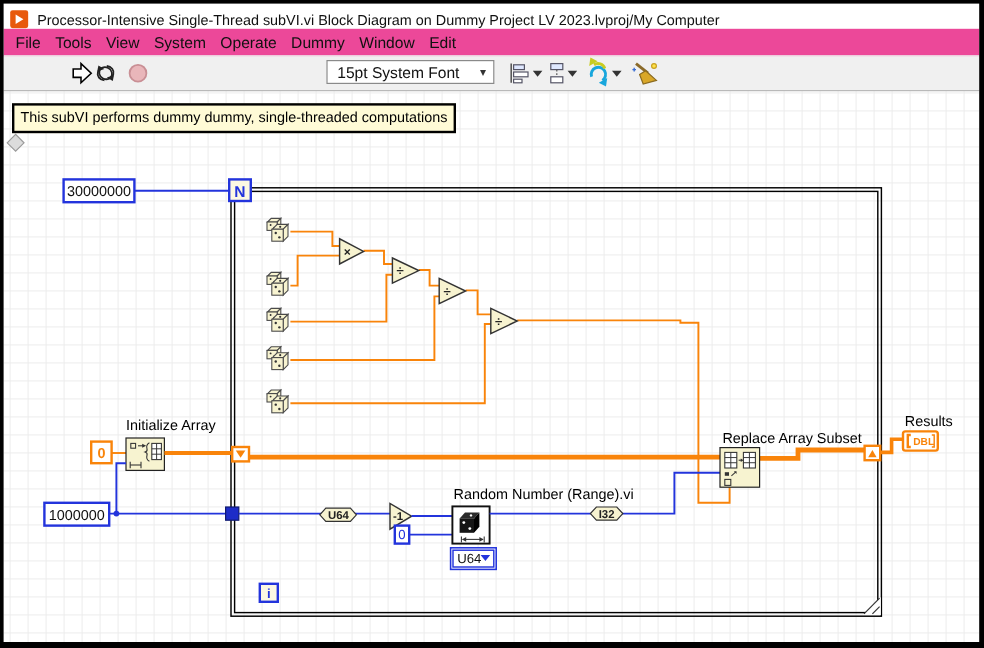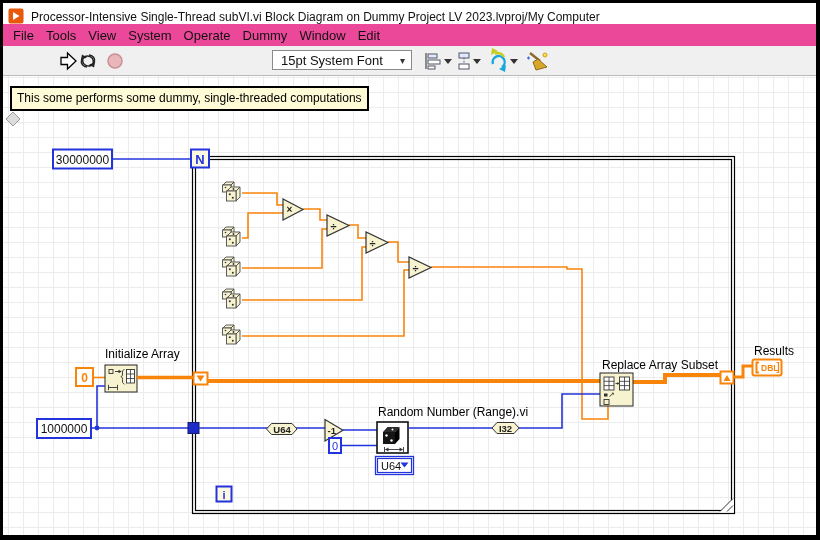--- a/index.html
+++ b/index.html
@@ -120,21 +120,21 @@
         <polygon points="117,12 126,20 115,23 112,15" fill="#D9A728" stroke="#8a6a20"></polygon>
         <circle cx="124" cy="8" r="2" fill="#FFE24A" stroke="#C8A020"></circle>
         <line x1="106" y1="11" x2="109" y2="11" stroke="#3b6fd4" stroke-width="1.2"></line>
         <line x1="107.5" y1="9.5" x2="107.5" y2="12.5" stroke="#3b6fd4" stroke-width="1.2"></line>
       </g>
     </svg>
   </div>
 
   <div class="diagram"></div>
 
-  <div class="comment">This some performs some dummy, single-threaded computations</div>
+  <div class="comment">This subVI performs dummy dummy, single-threaded computations</div>
 
   <svg class="canvas" width="820" height="540">
     <defs>
       <g id="dice" stroke="#4a4a4a" stroke-width="0.9" fill="#F7F3D0">
         <polygon points="1,3 4,0 12,0 9,3"></polygon>
         <polygon points="9,10 9,3 12,0 12,7"></polygon>
         <rect x="0.5" y="3" width="8.5" height="7"></rect>
         <circle cx="3.5" cy="5.5" r="0.8" fill="#333" stroke="none"></circle>
         <circle cx="6.5" cy="7.8" r="0.8" fill="#333" stroke="none"></circle>
         <polygon points="5,9 9,5 18,5 14,9"></polygon>

